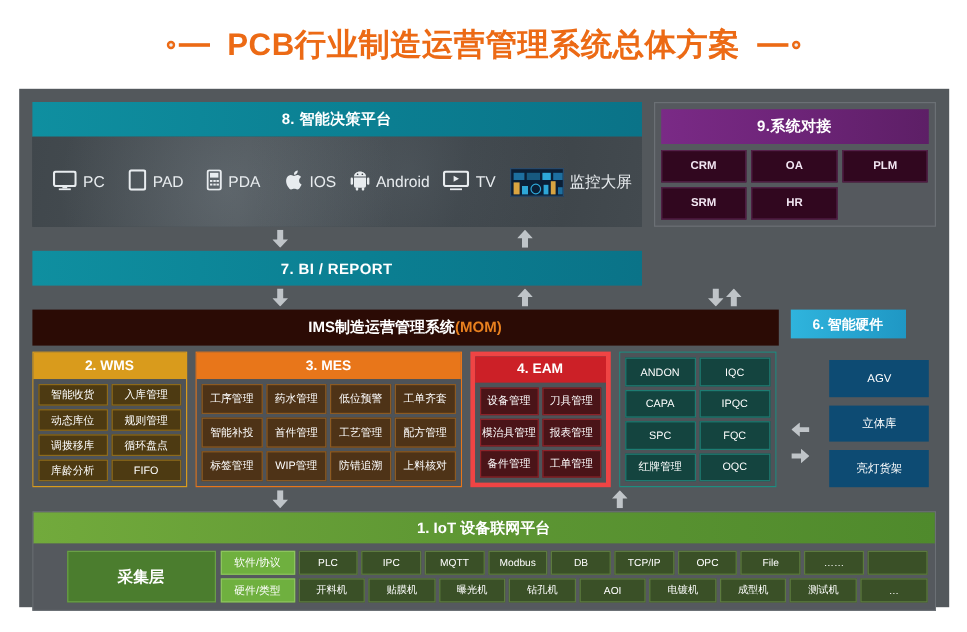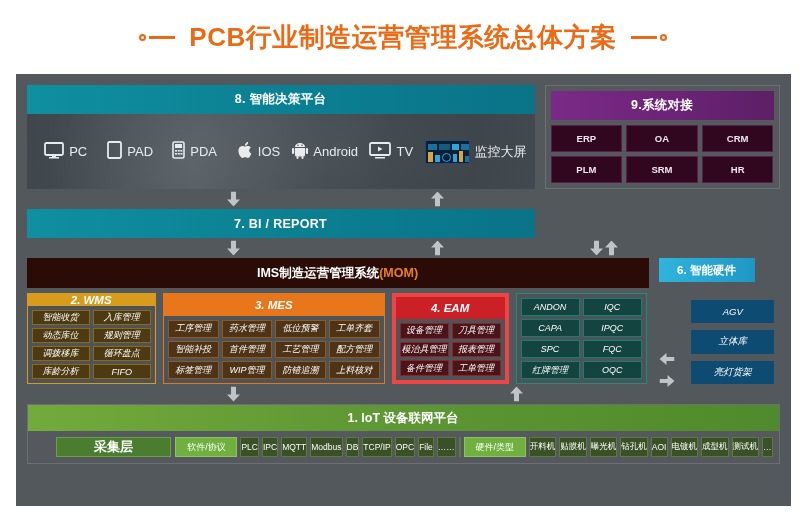--- a/index.html
+++ b/index.html
@@ -107,21 +107,21 @@
   
   .mom-band {
     height: 30px;
     background: #2b0b05;
     display: flex; align-items: center; justify-content: center;
     font-size: 12.5px; font-weight: bold; color: #ffffff;
   }
   .mom-band .mom-tag { color: #e8801f; }
 
   
-  .mod-row { display: flex; gap: 7px; height: 91px; font-style: italic; }
+  .mod-row { display: flex; gap: 7px; height: 113px; }
   .module { display: flex; flex-direction: column; }
   .mod-head {
     height: 22px; display: flex; align-items: center; justify-content: center;
     color: #ffffff; font-size: 11.5px; font-weight: bold;
   }
   .mod-body {
     flex: 1; display: grid; gap: 3px; padding: 4px;
     background: #4e5358;
   }
   .mcell {
@@ -177,21 +177,21 @@
   }
   .iot-body { display: flex; padding: 6px; gap: 4px; background: #55595e; }
   .collect-cell {
     width: 124px;
     background: #4b7d2e;
     display: flex; align-items: center; justify-content: center;
     color: #ffffff; font-size: 13px; font-weight: bold;
     border: 1px solid #6aa046;
     margin-left: 22px;
   }
-  .iot-grid { flex: 1; display: flex; flex-direction: row; gap: 3px; }
+  .iot-grid { flex: 1; display: flex; flex-direction: column; gap: 3px; }
   .iot-line { display: flex; gap: 3px; height: 20px; }
   .iot-lbl {
     width: 62px; flex: none;
     background: #6fb03f; border: 1px solid #8cc45d;
     display: flex; align-items: center; justify-content: center;
     color: #ffffff; font-size: 9px;
   }
   .iot-cell {
     flex: 1;
     background: #3a5027; border: 1px solid #5c7a3e;
@@ -310,23 +310,22 @@
           </span>
           <span>监控大屏</span>
         </div>
 
       </div>
     </div>
 
     <div class="top-right panel">
       <div class="band band-purple">9.系统对接</div>
       <div class="purple-grid">
-        <div class="pcell">ERP</div>
+        <div class="pcell">CRM</div>
         <div class="pcell">OA</div>
-        <div class="pcell">CRM</div>
         <div class="pcell">PLM</div>
         <div class="pcell">SRM</div>
         <div class="pcell">HR</div>
       </div>
     </div>
   </div>
 
   <div class="arrow-row">
     <span class="arr" style="left:200px">
       <svg width="13" height="15" viewBox="0 0 13 15">

